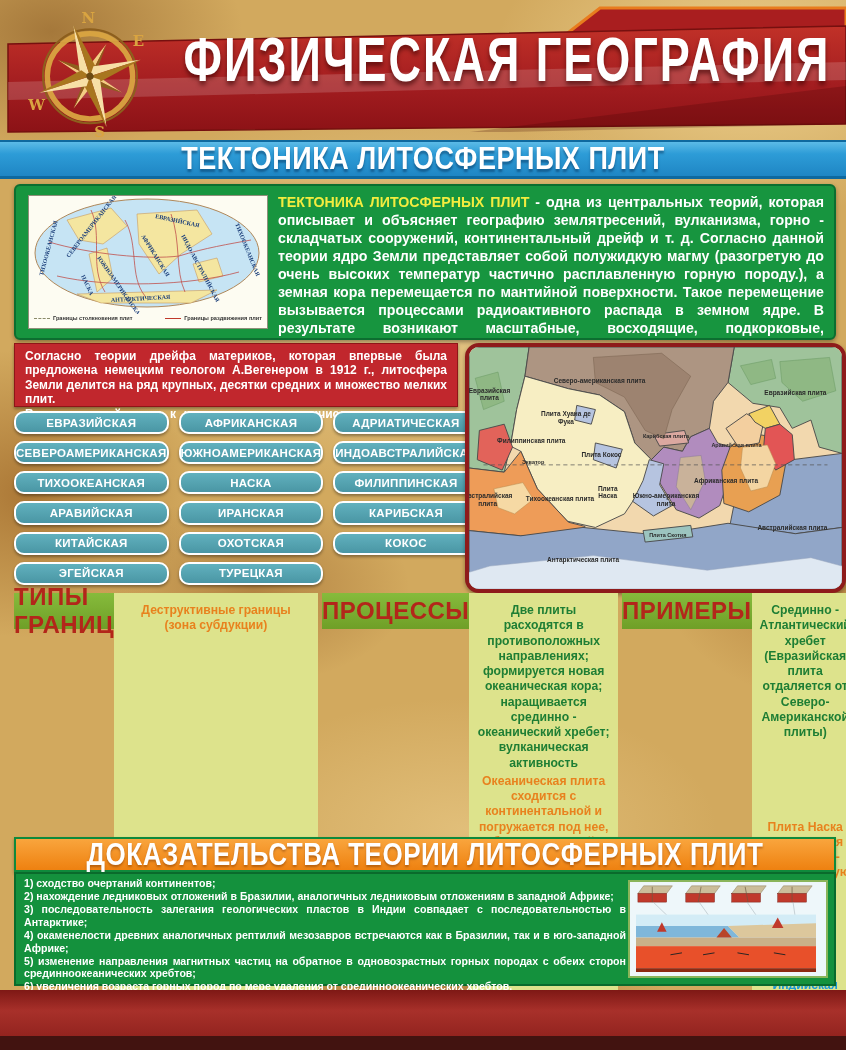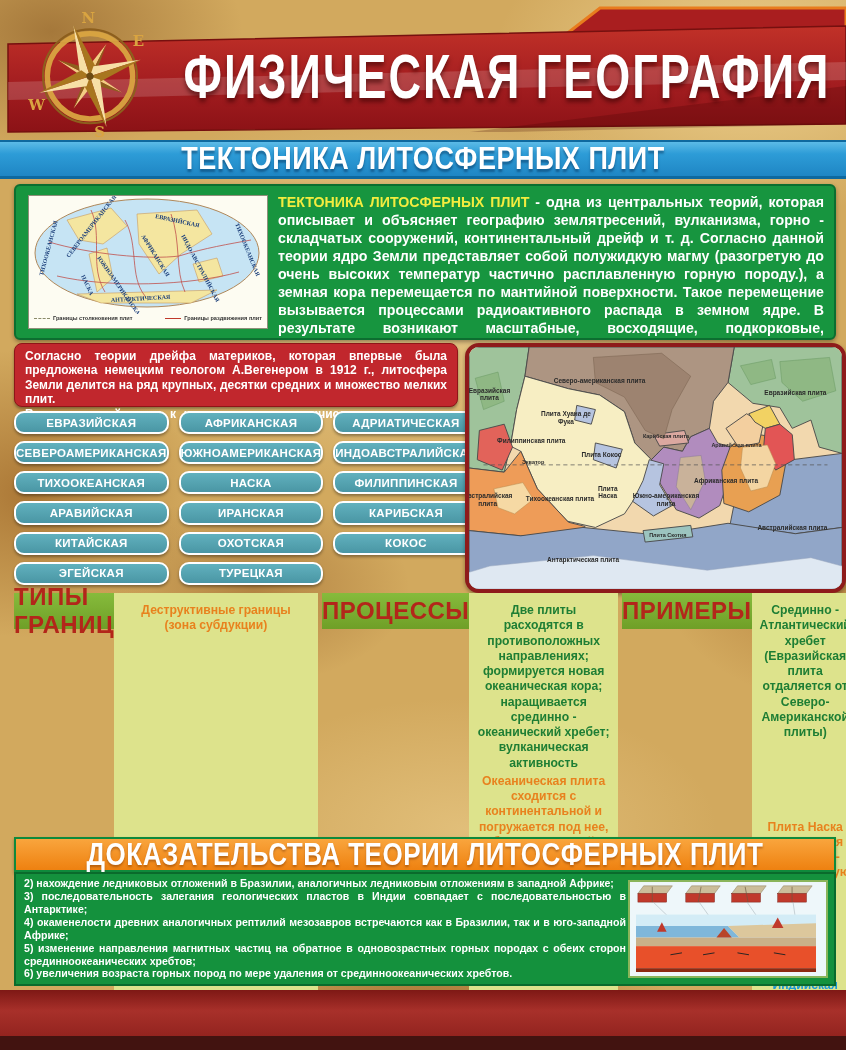--- a/index.html
+++ b/index.html
@@ -12,40 +12,40 @@
       radial-gradient(ellipse 520px 300px at 48% 28%, rgba(240,215,158,.75), transparent 65%),
       radial-gradient(ellipse 280px 240px at 3% 47%, rgba(140,80,22,.55), transparent 60%),
       radial-gradient(ellipse 300px 260px at 98% 52%, rgba(150,85,25,.5), transparent 60%),
       radial-gradient(ellipse 260px 160px at 30% 56%, rgba(120,60,15,.35), transparent 60%),
       radial-gradient(ellipse 420px 220px at 55% 79%, rgba(235,205,140,.6), transparent 60%),
       radial-gradient(ellipse 420px 200px at 50% 97%, rgba(130,70,18,.55), transparent 60%);}
   
   .header{position:absolute;left:0;top:0;width:846px;height:152px;}
   .band-svg{position:absolute;left:0;top:0;width:846px;height:152px;}
   .compass{position:absolute;left:26px;top:8px;width:128px;height:128px;}
-  .page-title{position:absolute;left:182px;right:14px;top:34px;height:86px;display:flex;align-items:center;justify-content:center;}
+  .page-title{position:absolute;left:182px;right:14px;top:34px;height:86px;display:flex;align-items:flex-start;justify-content:center;}
   .page-title span{display:inline-block;transform:scaleY(1.4);color:#fff;font-weight:bold;font-size:45px;letter-spacing:2px;white-space:nowrap;text-shadow:0 3px 4px rgba(50,0,0,.55);}
   
   .blue-banner{position:absolute;left:0;top:140px;width:846px;height:34px;
     background:linear-gradient(180deg,#5cbbe7 0%,#2d9cd7 35%,#1f86c4 100%);
     border-top:2px solid #0e699f;border-bottom:3px solid #0e699f;
     display:flex;align-items:center;justify-content:center;}
   .blue-banner span{display:inline-block;transform:scaleY(1.15);color:#fff;font-weight:bold;font-size:27px;letter-spacing:.5px;text-shadow:0 2px 2px rgba(0,40,80,.45);}
   
   .intro{position:absolute;left:14px;top:184px;width:818px;height:152px;background:#17953f;border:2px solid #0c6e30;border-radius:6px;box-shadow:0 2px 4px rgba(0,0,0,.35);}
   .map-card{position:absolute;left:12px;top:9px;width:238px;height:132px;background:#fdfcf2;border:1px solid #8f8f7a;}
   .map-card svg{display:block;}
   .map-legend{display:flex;justify-content:space-between;padding:1px 5px 0 5px;font-size:5.6px;color:#333;font-weight:bold;}
   .map-legend .li{display:flex;align-items:center;gap:3px;}
   .sw-dash{width:16px;height:0;border-top:1.6px dashed #8a8a6a;}
   .sw-red{width:16px;height:0;border-top:1.6px solid #c0392b;}
   .intro-text{position:absolute;left:262px;right:10px;top:7px;bottom:6px;color:#fff;font-weight:bold;font-size:14.2px;line-height:1.27;text-align:justify;}
   .intro-text .lead{color:#f3ec3f;}
   
-  .drift-box{position:absolute;left:14px;top:343px;width:422px;height:52px;background:#c1272d;border:1px solid #8e1518;border-radius:8px;color:#fff;font-weight:bold;font-size:12px;line-height:1.2;padding:5px 10px;text-align:justify;box-shadow:0 2px 3px rgba(0,0,0,.35);}
+  .drift-box{position:absolute;left:14px;top:343px;width:422px;height:52px;background:#c1272d;border:1px solid #8e1518;border-radius:0;color:#fff;font-weight:bold;font-size:12px;line-height:1.2;padding:5px 10px;text-align:justify;box-shadow:0 2px 3px rgba(0,0,0,.35);}
   .plates-grid{position:absolute;left:14px;top:411px;width:444px;height:174px;display:grid;grid-template-columns:repeat(3,1fr);grid-auto-rows:1fr;column-gap:10px;row-gap:7px;}
   .plate-btn{background:linear-gradient(180deg,#61b1be,#4a96a4);border:2px solid #fff;border-radius:10px;color:#fff;font-weight:bold;font-size:11.5px;letter-spacing:.3px;display:flex;align-items:center;justify-content:center;box-shadow:0 2px 3px rgba(0,0,0,.35);text-align:center;}
   
   .plate-map-panel{position:absolute;left:465px;top:343px;width:373px;height:242px;border:4px solid #8e1b1b;border-radius:14px;background:#f2d8ae;overflow:hidden;box-shadow:0 2px 4px rgba(0,0,0,.35);}
   .plate-map{position:absolute;inset:0;}
   .plate-map svg{position:absolute;inset:0;width:100%;height:100%;}
   .pm-label{position:absolute;transform:translate(-50%,-50%);font-size:6.5px;line-height:1.15;color:#2b2b2b;text-align:center;font-weight:600;}
   .pm-small{font-size:5.5px;}
   
   .ttable{position:absolute;left:14px;top:593px;width:823px;height:229px;display:grid;grid-template-columns:304px 296px 215px;column-gap:4px;}
@@ -282,20 +282,21 @@
         <div class="cell c-blue">Индийская плита сталкивается с Евразийской плитой, формируя Гималаи</div>
       </div>
     </div>
   </div>
 
   <div class="evidence-banner">
     <span>ДОКАЗАТЕЛЬСТВА ТЕОРИИ ЛИТОСФЕРНЫХ ПЛИТ</span>
   </div>
   <div class="evidence-panel">
     <div class="evidence-list">
+      <div>1) сходство очертаний континентов;</div>
       <div>2) нахождение ледниковых отложений в Бразилии, аналогичных ледниковым отложениям в западной Африке;</div>
       <div>3) последовательность залегания геологических пластов в Индии совпадает с последовательностью в Антарктике;</div>
       <div>4) окаменелости древних аналогичных рептилий мезозавров встречаются как в Бразилии, так и в юго-западной Африке;</div>
       <div>5) изменение направления магнитных частиц на обратное в одновозрастных горных породах с обеих сторон срединноокеанических хребтов;</div>
       <div>6) увеличения возраста горных пород по мере удаления от срединноокеанических хребтов.</div>
     </div>
     <div class="diagram-card">
       <svg viewBox="0 0 196 94" width="192" height="90">
         <rect width="196" height="94" fill="#eef7fa"></rect>
         <g>

